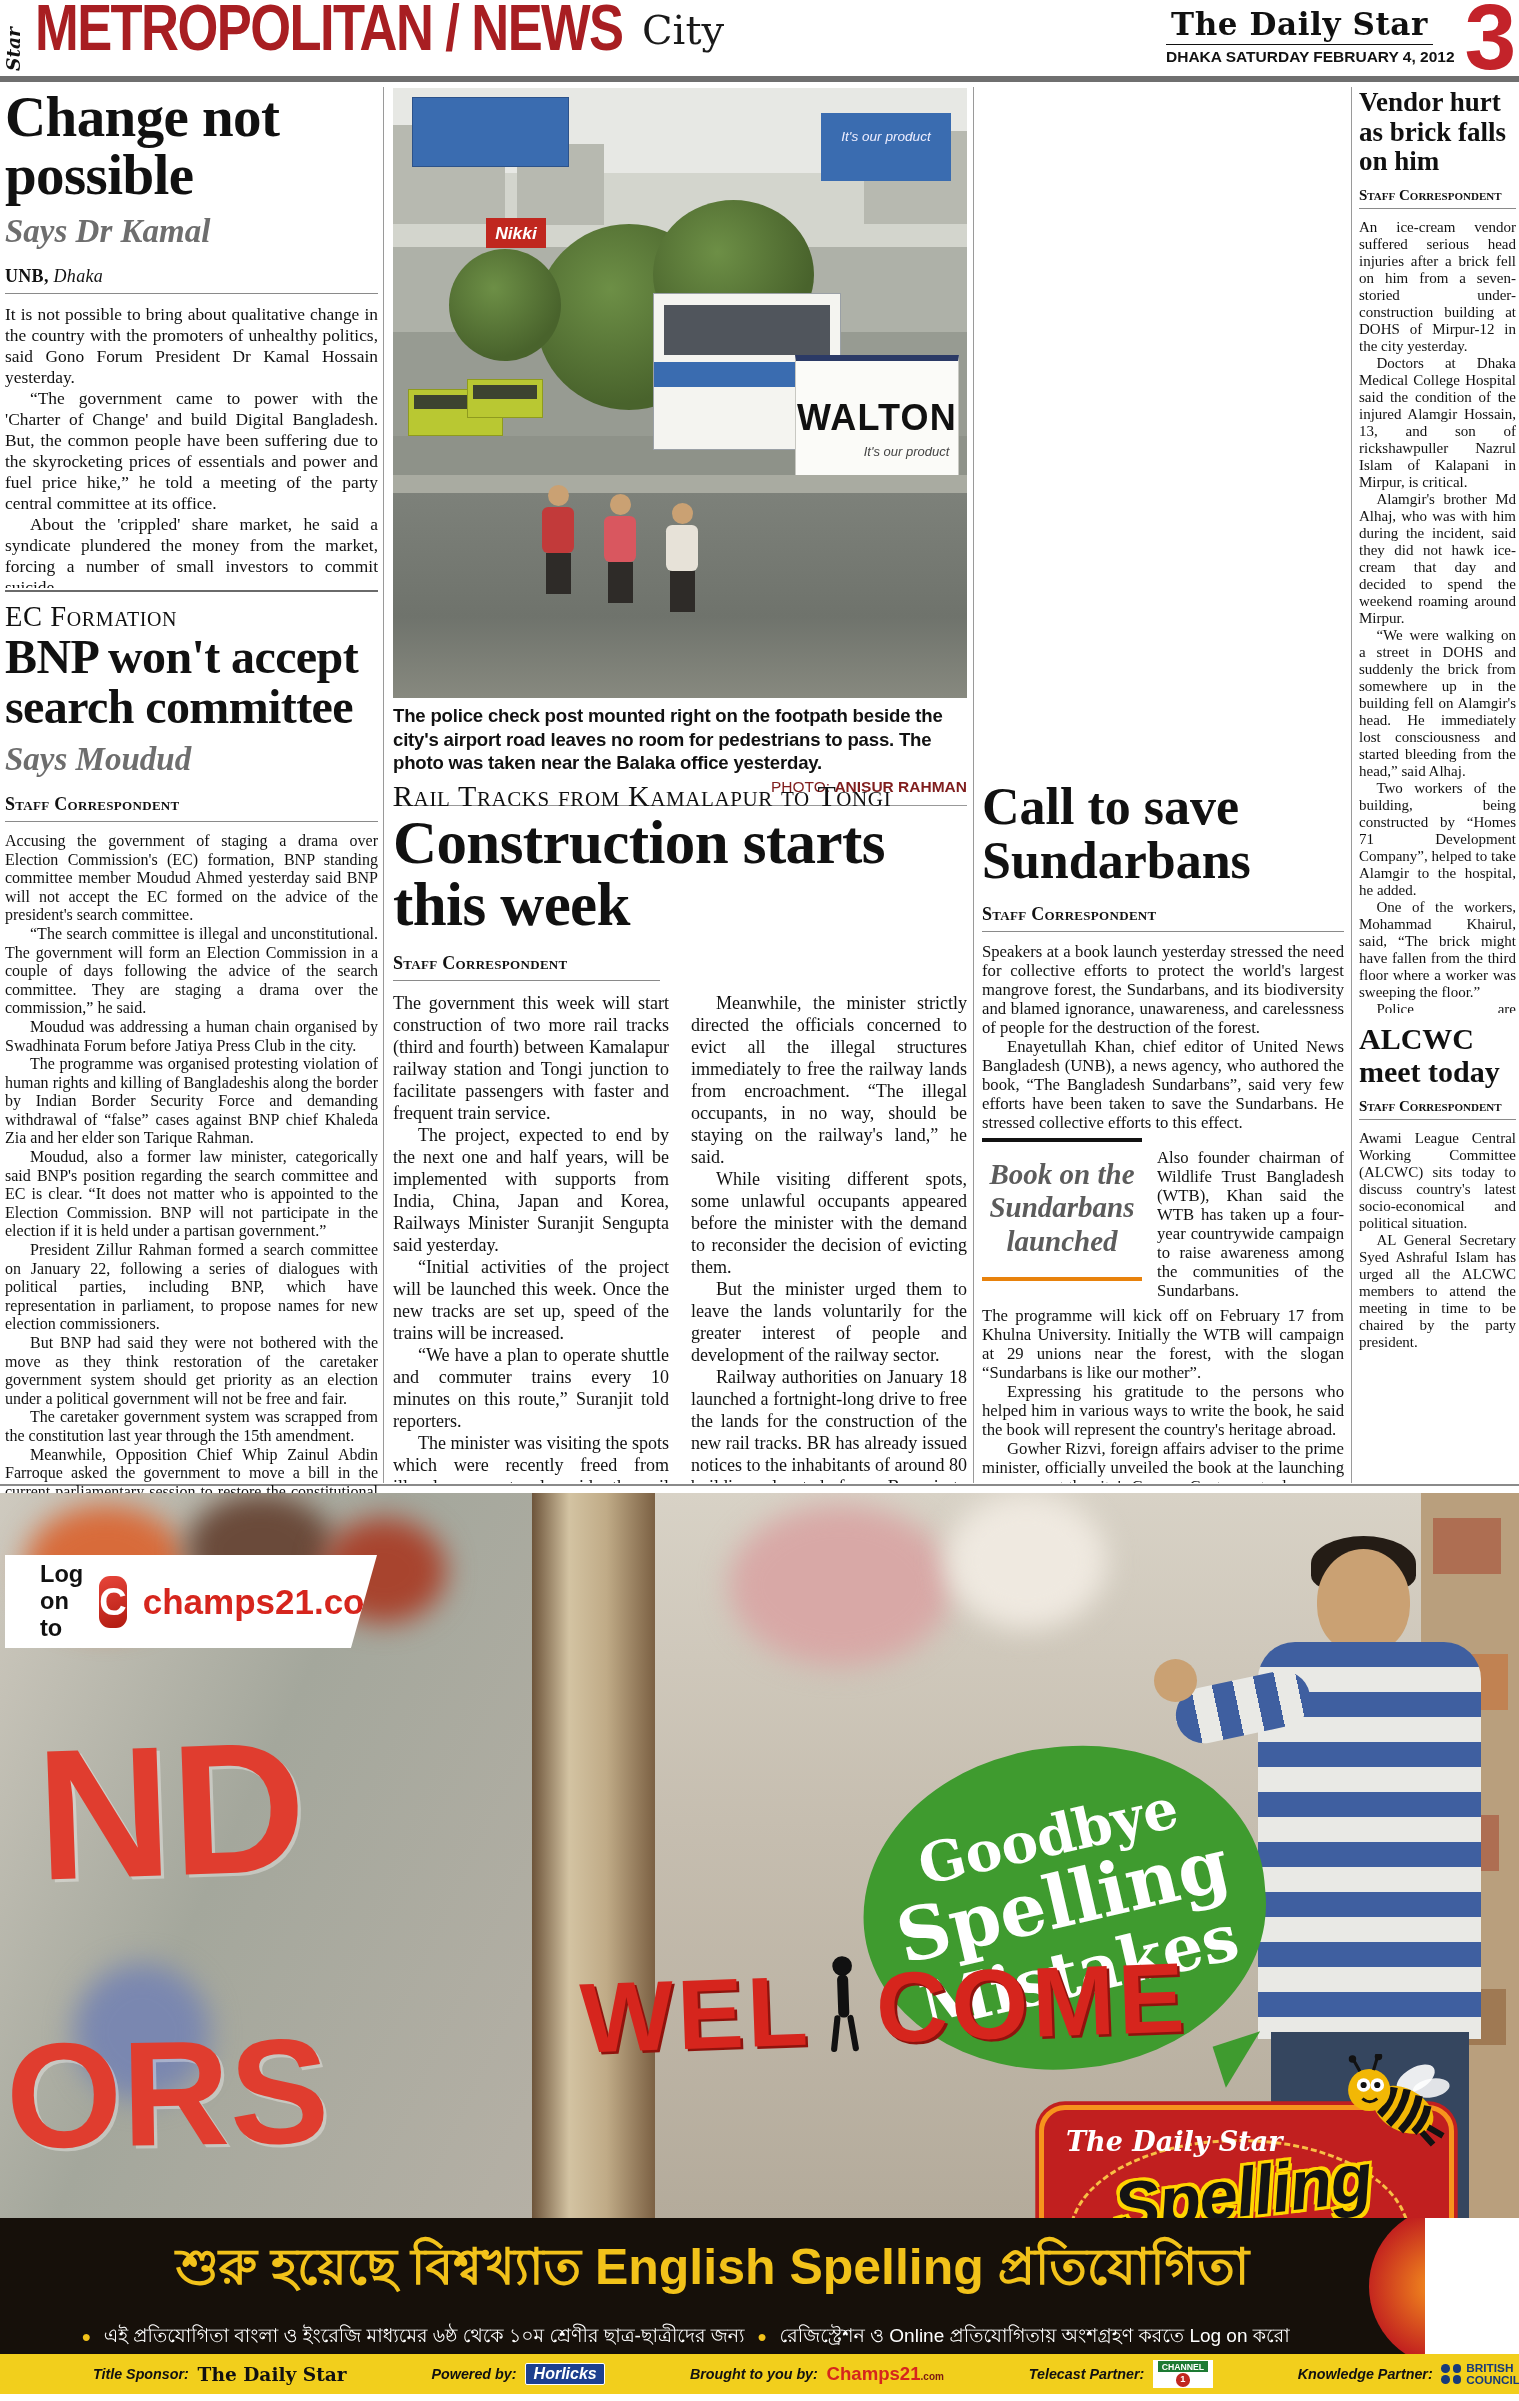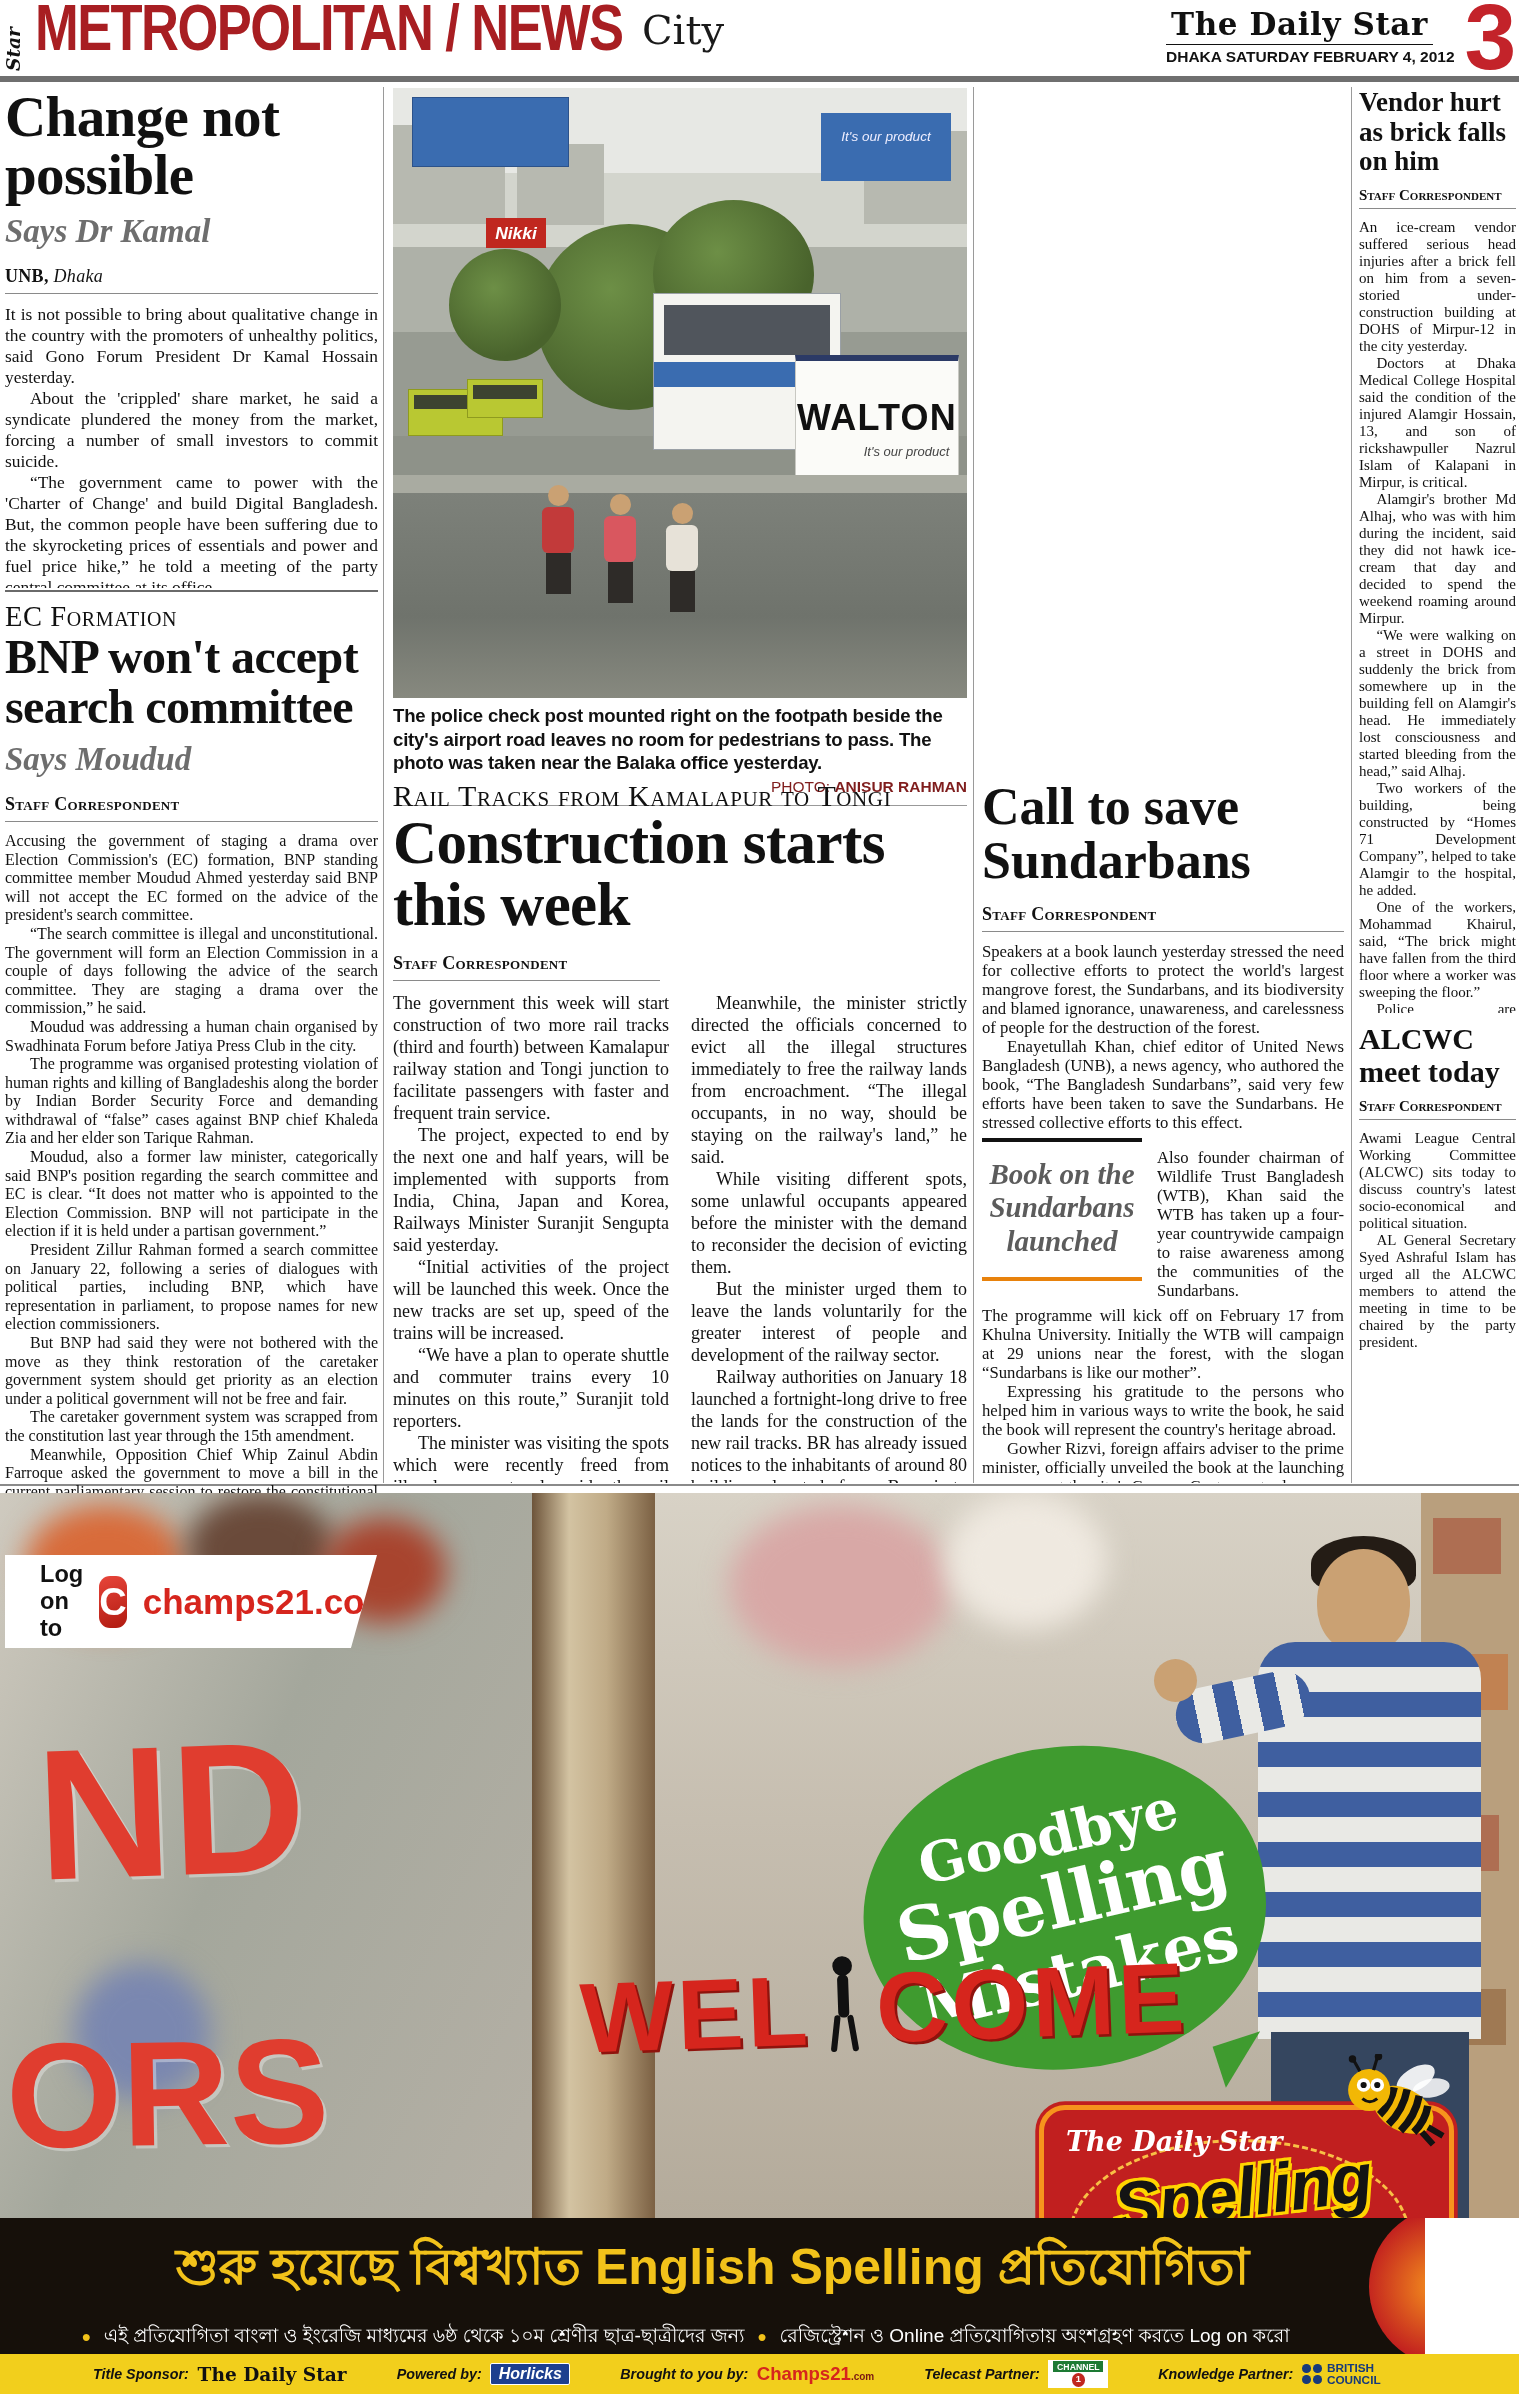--- a/index.html
+++ b/index.html
@@ -103,21 +103,21 @@
   .bee-t2{font-size:69px;line-height:.95;letter-spacing:-1.2px;margin-left:93px;text-shadow:-3.1px -3.1px 0 #ffd500,3.1px -3.1px 0 #ffd500,-3.1px 3.1px 0 #ffd500,3.1px 3.1px 0 #ffd500;}
   .bee-bug{position:absolute;left:291px;top:-56px;width:118px;height:93px;}
   
   .bn-banner{position:absolute;left:0;top:2218px;width:1425px;height:136px;background:#16100a;overflow:hidden;}
   .bn-head{margin-top:11px;text-align:center;font-family:"Liberation Sans",sans-serif;font-weight:bold;font-size:50px;color:#f2c21a;letter-spacing:0;}
   .bn-bullets{margin-top:10px;padding:0 74px;font-family:"Liberation Sans",sans-serif;font-size:19px;color:#fff;line-height:27px;}
   .dot{color:#f2c21a;font-size:16px;margin:0 7.4px;}
   .bn-champs{color:#ff4f3f;font-weight:900;}
   .bn-corner{position:absolute;right:-31px;top:-12.4px;width:87px;height:161px;background:radial-gradient(circle at 80% 50%,#f7941d,#c11f1f 70%);border-radius:81px 0 0 81px;}
   
-  .sponsor{position:absolute;left:0;top:2354px;width:1520px;height:40px;background:#f2cf1c;display:flex;align-items:center;gap:50px;padding-left:93px;box-sizing:border-box;font-family:"Liberation Sans",sans-serif;}
+  .sponsor{position:absolute;left:0;top:2354px;width:1520px;height:40px;background:#f2cf1c;display:flex;align-items:center;gap:35px;padding-left:93px;box-sizing:border-box;font-family:"Liberation Sans",sans-serif;justify-content:space-between;}
   .sp-item{display:flex;align-items:center;gap:8.7px;}
   .sp-label{font-weight:bold;font-style:italic;font-size:14.3px;color:#111;}
   .sp-ds{font-family:"DejaVu Serif",serif;font-weight:bold;font-size:18.6px;}
   .sp-horlicks{background:#1d3f8f;border:1.9px solid #fff;border-radius:2px;color:#fff;font-weight:900;font-style:italic;font-size:16px;padding:1.2px 7.4px;}
   .sp-champs{font-weight:900;font-size:18.6px;color:#d6251d;}
   .sp-champs small{font-size:10px;color:#7a1812;}
   .sp-ch1{display:flex;flex-direction:column;align-items:center;background:#fff;padding:1.2px 5px;}
   .sp-ch1 .cg{background:#1d7a34;color:#fff;font-weight:bold;font-size:8.7px;padding:0.6px 3.7px;}
   .sp-ch1 .c1{width:13.6px;height:13.6px;border-radius:50%;background:#c0271f;color:#fff;font-weight:bold;font-size:9.3px;text-align:center;line-height:13.6px;margin-top:1.2px;}
   .sp-bc{display:flex;align-items:center;gap:5px;}
@@ -147,22 +147,22 @@
 
 <div class="article" style="left:5px;top:88px;width:373px;height:500px;">
   <div class="headline-xl">Change not possible</div>
   <div class="subhead">Says Dr Kamal</div>
   <div class="byline">
     <span>UNB,</span>
     <span class="place">Dhaka</span>
   </div>
   <div class="body b28">
     <p>It is not possible to bring about qualitative change in the country with the promoters of unhealthy politics, said Gono Forum President Dr Kamal Hossain yesterday.</p>
+    <p>“The government came to power with the 'Charter of Change' and build Digital Bangladesh. But, the common people have been suffering due to the skyrocketing prices of essentials and power and fuel price hike,” he told a meeting of the party central committee at its office.</p>
     <p>About the 'crippled' share market, he said a syndicate plundered the money from the market, forcing a number of small investors to commit suicide.</p>
-    <p>“The government came to power with the 'Charter of Change' and build Digital Bangladesh. But, the common people have been suffering due to the skyrocketing prices of essentials and power and fuel price hike,” he told a meeting of the party central committee at its office.</p>
 
   </div>
 </div>
 
 <div class="article" style="left:5px;top:590px;width:373px;height:893px;border-top:2.5px solid #6a6a6a;padding-top:10px;">
   <div class="kicker">EC Formation</div>
   <div class="headline-bnp">BNP won't accept search committee</div>
   <div class="subhead">Says Moudud</div>
   <div class="byline">Staff Correspondent</div>
   <div class="body b26">

